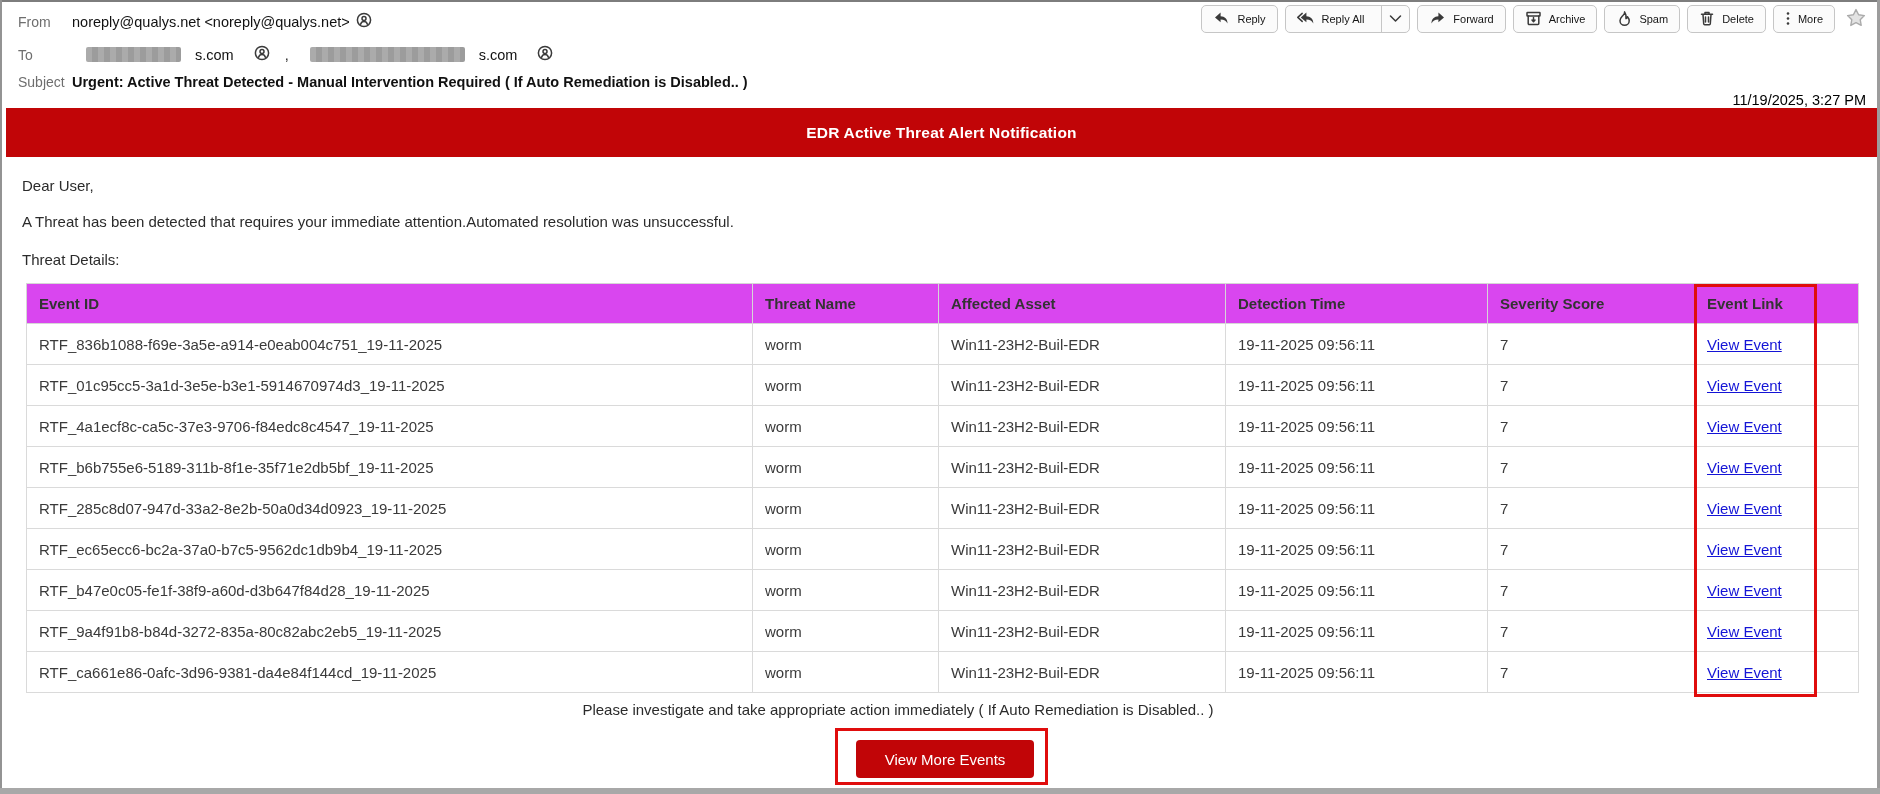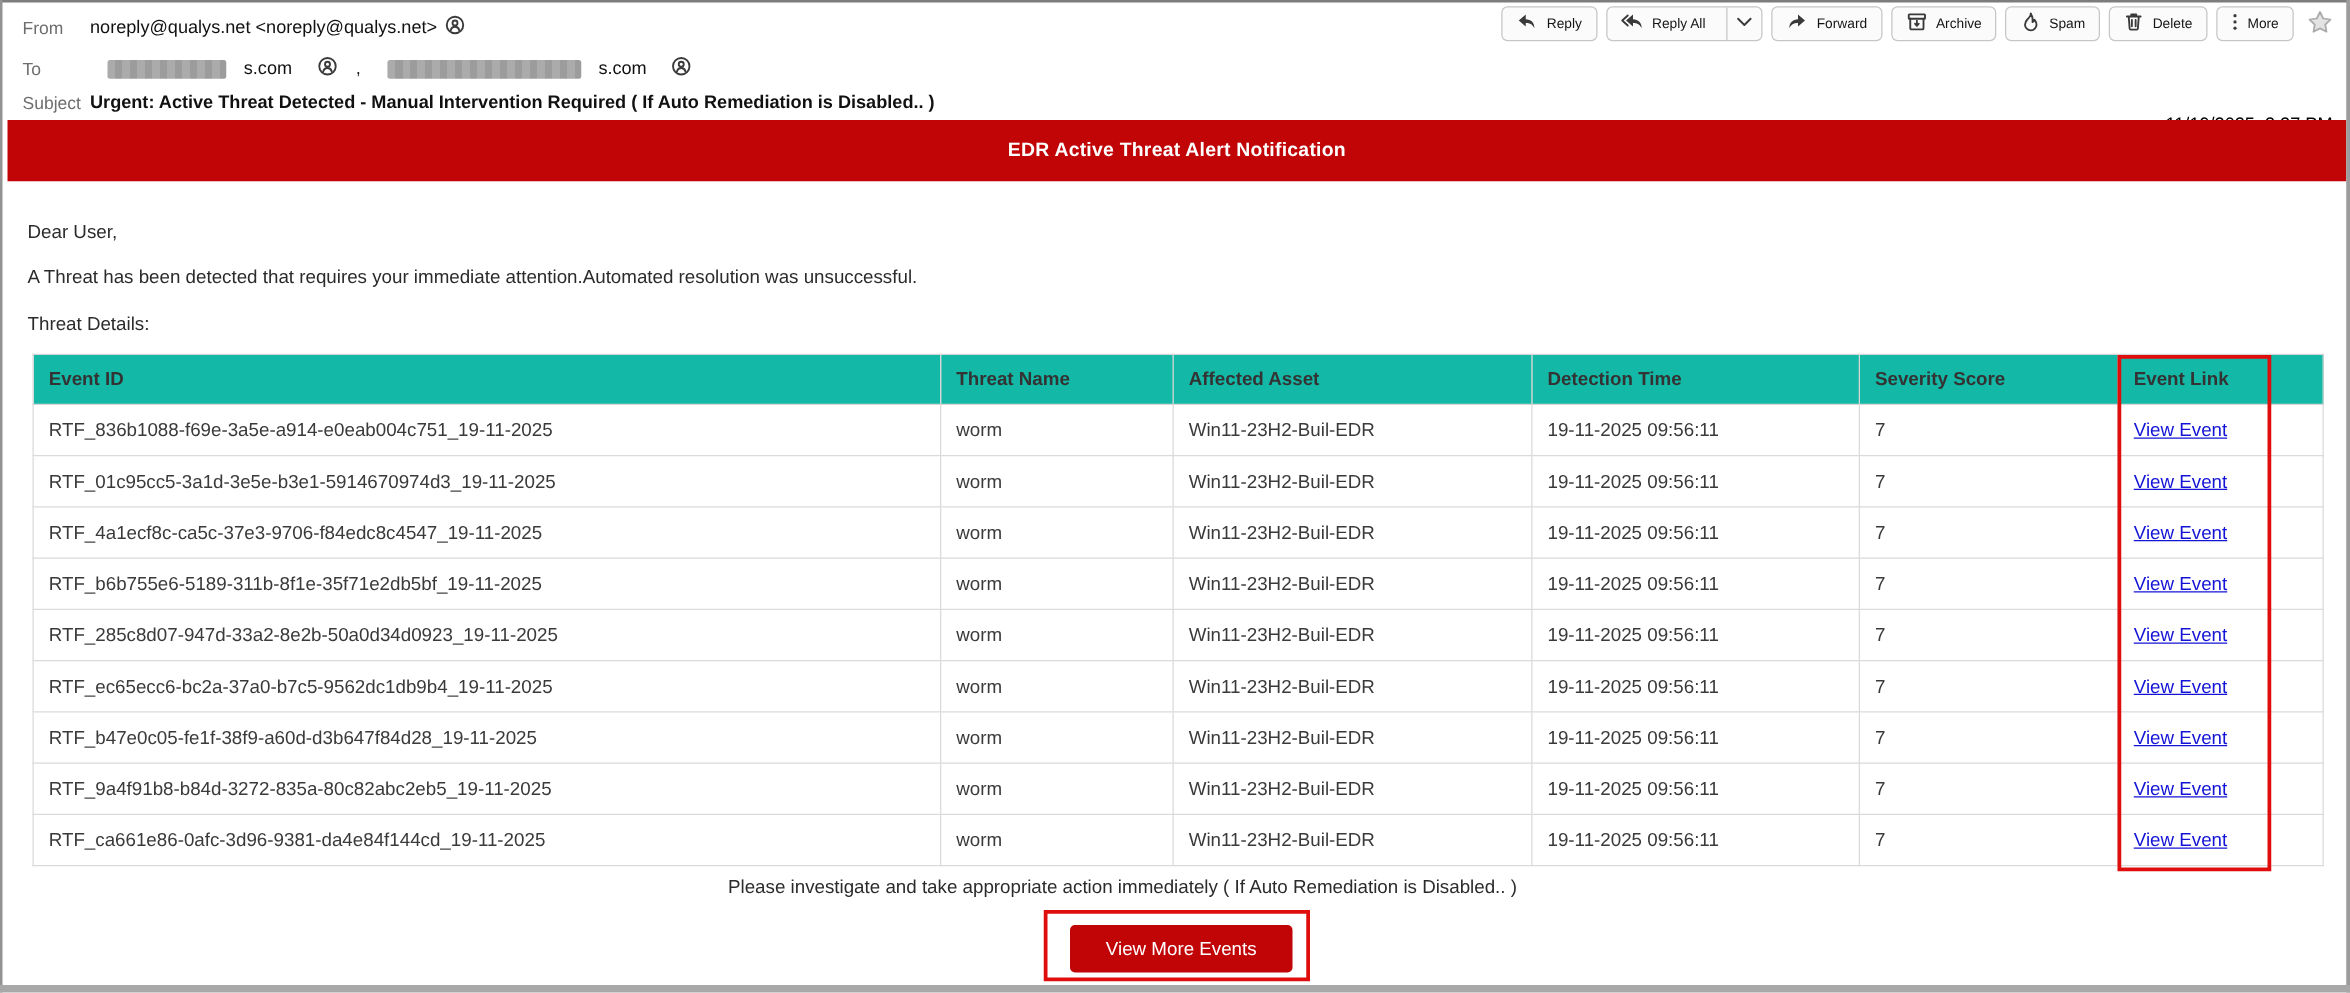--- a/index.html
+++ b/index.html
@@ -41,31 +41,31 @@
   .tbtn{height:28px;display:flex;align-items:center;gap:7px;padding:0 11px;background:#fbfbfb;
     border:1px solid #c6c6c6;border-radius:5px;font-size:11px;color:#151515;cursor:pointer;}
   .tbtn svg{flex:0 0 auto;}
   .tbtn.split{padding:0;}
   .tbtn.split .split-main{display:flex;align-items:center;gap:7px;padding:0 10px;height:100%;text-align:right;}
   .tbtn.split .split-arrow{display:flex;align-items:center;justify-content:center;width:28px;height:100%;
     border-left:1px solid #c6c6c6;}
   .star-btn{background:none;border:none;padding:0;margin-left:2px;cursor:pointer;display:flex;align-items:center;}
 
   
-  .banner{position:absolute;top:96px;left:6px;width:1871px;height:49px;background:var(--accent-red,#c10507);
+  .banner{position:absolute;top:108px;left:6px;width:1871px;height:49px;background:var(--accent-red,#c10507);
     display:flex;align-items:center;justify-content:center;color:#fff;font-weight:bold;font-size:15.5px;letter-spacing:.2px;}
 
   
   .greeting{position:absolute;left:22px;top:177px;font-size:15px;color:#2b2b2b;}
   .intro{position:absolute;left:22px;top:213px;font-size:15px;color:#2b2b2b;}
   .table-label{position:absolute;left:22px;top:251px;font-size:15px;color:#2b2b2b;}
 
   
   table.threats{position:absolute;left:26px;top:283px;width:1832px;border-collapse:collapse;table-layout:fixed;}
-  table.threats th{height:40px;background:#14b8a6;border:1px solid #d6d6d6;text-align:left;
+  table.threats th{height:40px;background:#d946ef;border:1px solid #d6d6d6;text-align:left;
     padding:0 0 0 12px;font-size:15px;font-weight:bold;color:#333;}
   table.threats td{height:41px;border:1px solid #dadada;padding:0 0 0 12px;font-size:15px;color:#3a3a3a;
     background:#fff;overflow:hidden;white-space:nowrap;}
   table.threats a{color:var(--link-blue,#1414d6);text-decoration:underline;}
 
   
   .annotation{position:absolute;border:3px solid var(--annotation-red,#e00d0d);background:transparent;z-index:20;pointer-events:none;}
   .annotation.col-box{left:1694px;top:284px;width:123px;height:413px;}
   .annotation.btn-box{left:835px;top:728px;width:213px;height:57px;}
 

